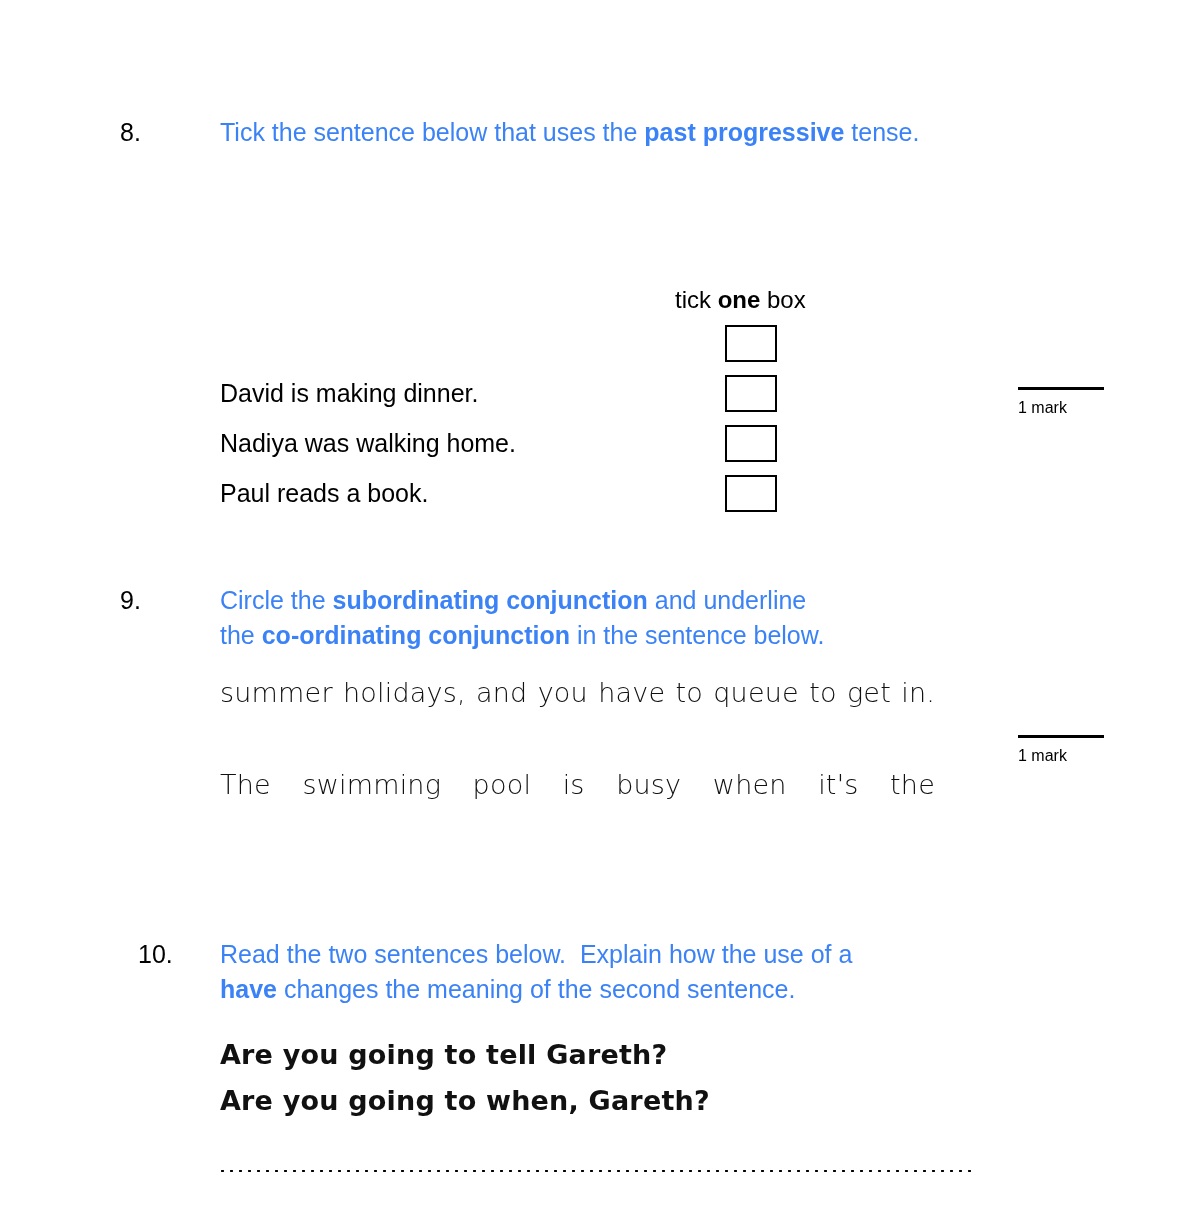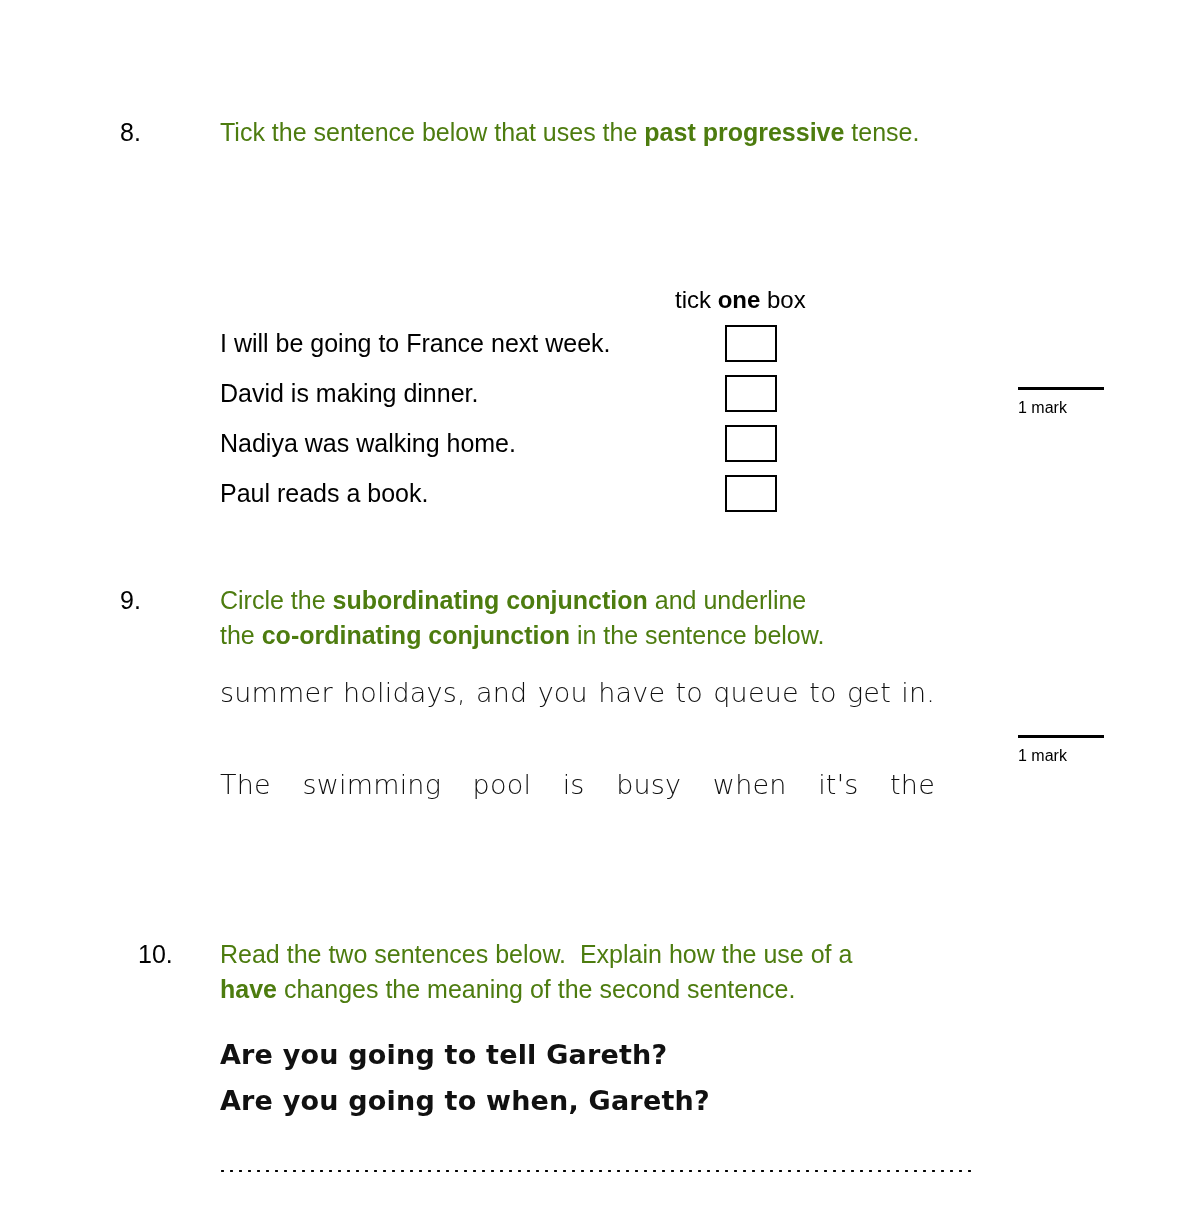--- a/index.html
+++ b/index.html
@@ -42,21 +42,21 @@
 
   .qbody {
     position: absolute;
     left: 220px;
     top: 0;
   }
 
   .stem {
     font-size: 25px;
     line-height: 35px;
-    color: #4d7c0f;
+    color: #3b82f6;
     white-space: pre-wrap;
   }
   .stem b { font-weight: bold; }
 
   
   .tick-header {
     position: absolute;
     left: 675px;
     top: 170px;
     font-size: 24px;
@@ -158,21 +158,20 @@
   <div class="question" style="top:115px;">
     <div class="qnum">8.</div>
 
     <div class="qbody">
       <div class="stem"><span>Tick the sentence below that uses the </span><b>past progressive</b><span> tense.</span></div>
     </div>
 
     <div class="tick-header"><span>tick </span><b>one</b><span> box</span></div>
 
     <div class="option-row" style="top:210px;">
-      <div class="option-text">I will be going to France next week.</div>
       <div class="tick-box"></div>
     </div>
 
     <div class="option-row" style="top:260px;">
       <div class="option-text">David is making dinner.</div>
       <div class="tick-box"></div>
     </div>
 
     <div class="option-row" style="top:310px;">
       <div class="option-text">Nadiya was walking home.</div>

